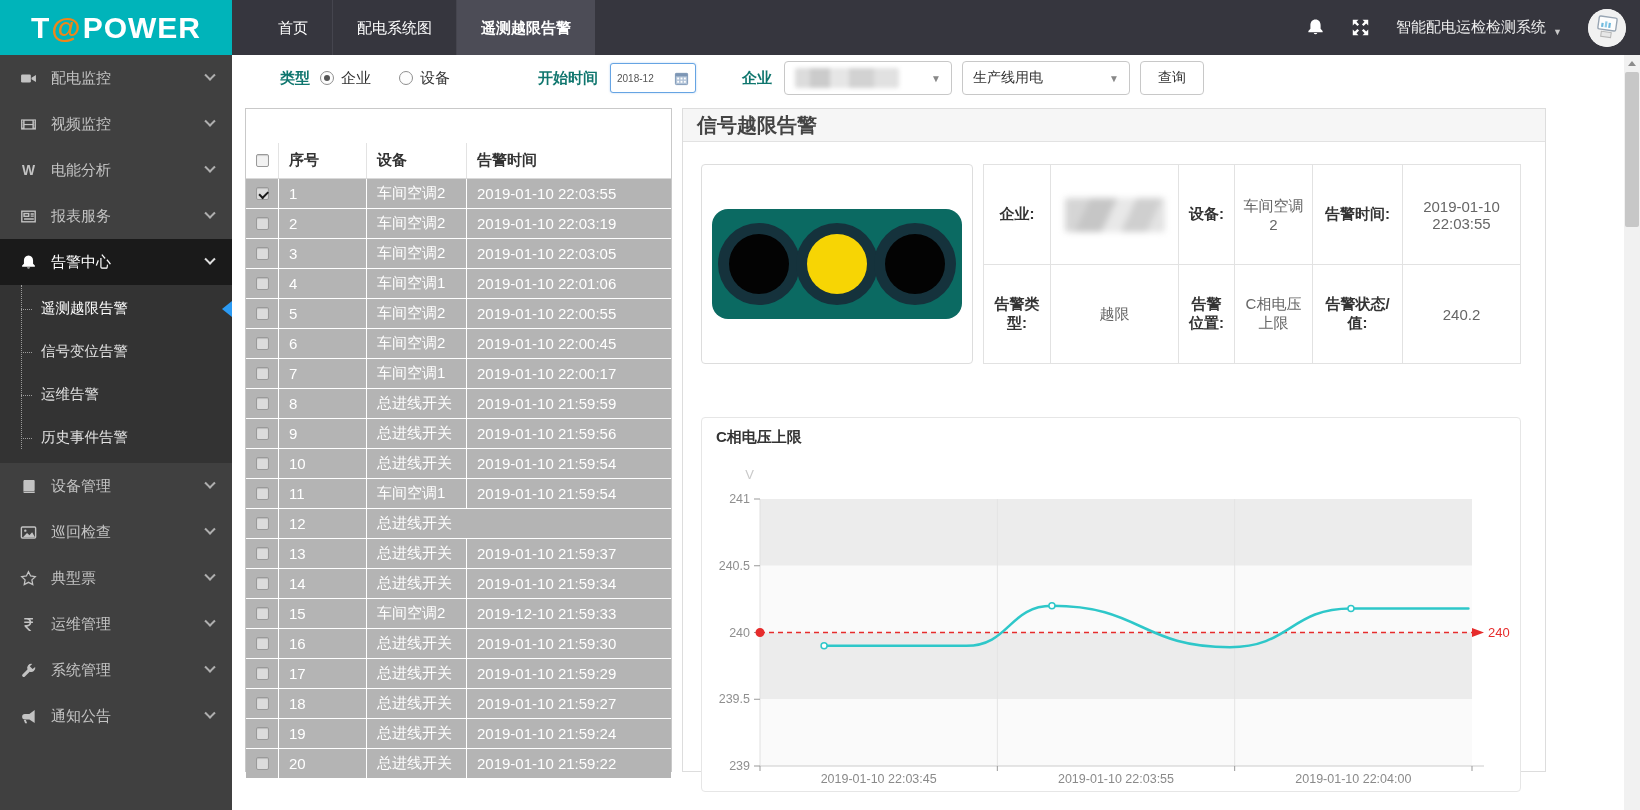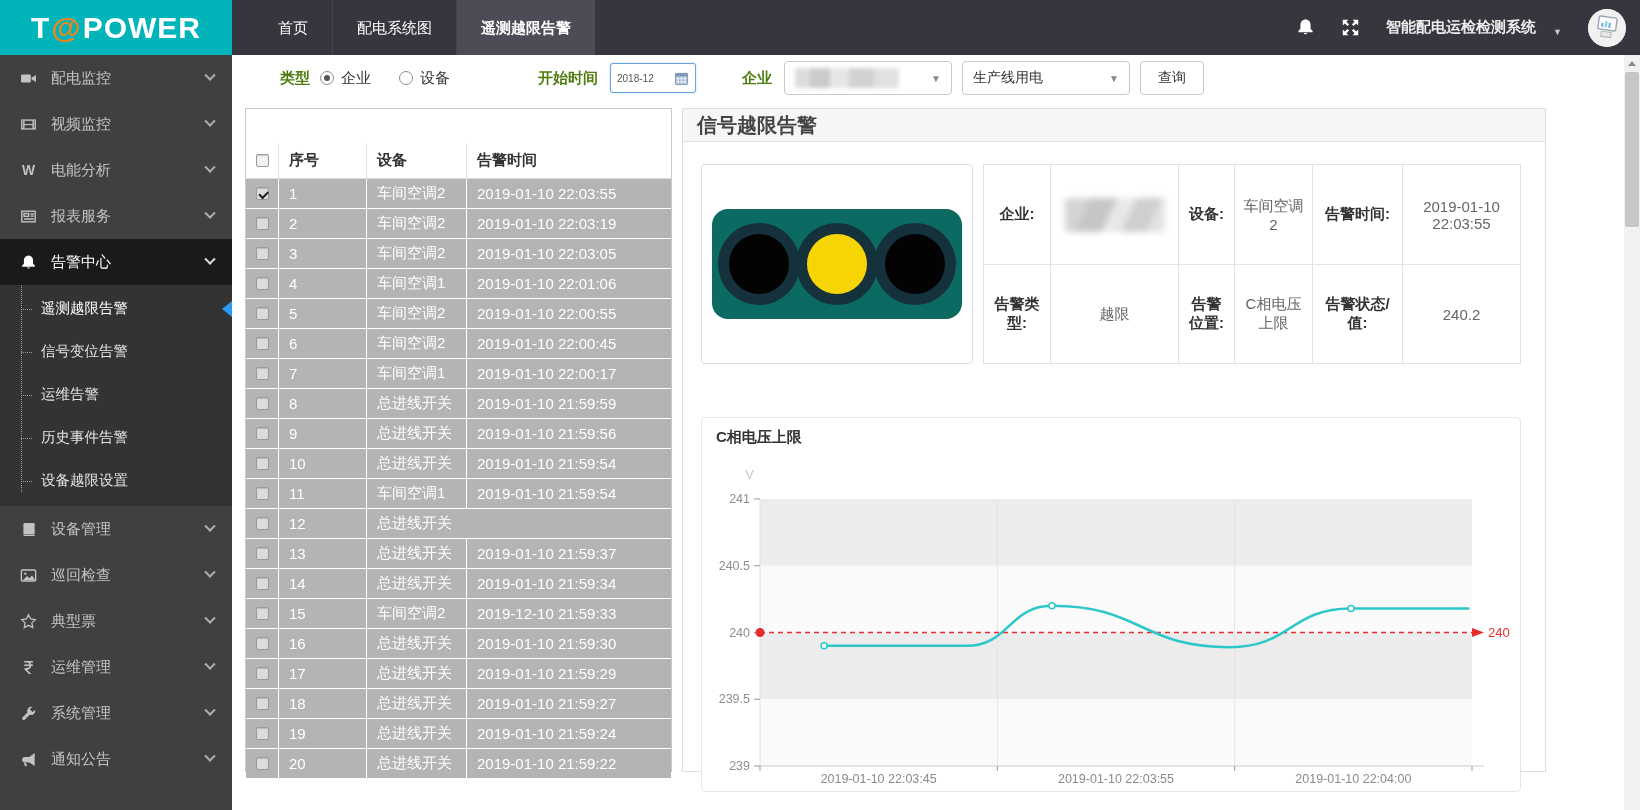--- a/index.html
+++ b/index.html
@@ -11,21 +11,21 @@
   .logo { width:232px; height:55px; background:#00b4ba; display:flex; align-items:center; justify-content:center;
     color:#fff; font-weight:bold; font-size:30px; letter-spacing:1px; cursor:pointer; }
   .logo .at { color:#f08519; padding:0 1px; }
   .nav-tabs { display:flex; height:55px; margin-left:22px; }
   .tab { padding:0 24px; line-height:55px; color:#fff; font-size:15px; cursor:pointer; border-left:1px solid #45454e; }
   .tab:first-child { border-left:none; }
   .tab.active { background:#4c4c56; font-weight:bold; }
   .top-right { margin-left:auto; display:flex; align-items:center; gap:26px; padding-right:14px; color:#fff; }
   .top-icon { display:flex; cursor:pointer; }
   .top-icon svg { width:19px; height:19px; }
-  .sys-title { font-size:15px; color:#ededed; display:flex; align-items:flex-end; gap:17px; cursor:pointer;font-weight:bold; }
+  .sys-title { font-size:15px; color:#ededed; display:flex; align-items:flex-end; gap:7px; cursor:pointer; }
   .caret-sm { font-size:9px; color:#c9c9c9; }
   .avatar { width:38px; height:38px; border-radius:50%; background:#f2f2f2; overflow:hidden; cursor:pointer; flex:none; }
 
   
   .sidebar { position:absolute; top:55px; left:0; width:232px; bottom:0; background:#404040; overflow:hidden; }
   .side-item { height:46px; display:flex; align-items:center; padding:0 18px 0 20px; color:#c3c3c3; font-size:15px; cursor:pointer; }
   .side-item .s-icon { width:18px; margin-right:13px; display:flex; }
   .side-item .s-icon svg { width:17px; height:17px; }
   .side-item .chev { margin-left:auto; width:8px; height:8px; border-right:2px solid currentColor; border-bottom:2px solid currentColor;
     transform:rotate(45deg) translate(-2px,-2px); opacity:.85; }
@@ -34,21 +34,21 @@
   .submenu::before { content:''; position:absolute; left:21px; top:0; bottom:14px; border-left:1px dotted #9b9b9b; }
   .sub-item { height:43px; display:flex; align-items:center; padding-left:41px; color:#e2e2e2; font-size:14.5px; cursor:pointer; position:relative; }
   .sub-item::before { content:''; position:absolute; left:21px; top:50%; width:11px; border-top:1px dotted #9b9b9b; }
   .sub-item.active { color:#fff; }
   .active-marker { position:absolute; right:0; top:50%; transform:translateY(-50%); width:0; height:0;
     border-top:8px solid transparent; border-bottom:8px solid transparent; border-right:10px solid #2b9af3; }
 
   
   .main { position:absolute; left:232px; top:55px; right:0; bottom:0; background:#fff; }
   .filter-bar { height:46px; display:flex; align-items:center; padding-left:48px; }
-  .f-label { font-size:15px; color:#4d7c0f; font-weight:bold; }
+  .f-label { font-size:15px; color:#0f766e; font-weight:bold; }
   .radio-opt { display:flex; align-items:center; gap:7px; font-size:15px; color:#333; margin-left:10px; cursor:pointer; }
   .radio-opt + .radio-opt { margin-left:28px; }
   .radio { width:14px; height:14px; border:1px solid #8f8f8f; border-radius:50%; background:#fdfdfd; position:relative; flex:none; }
   .radio.selected::after { content:''; position:absolute; left:3px; top:3px; width:6px; height:6px; border-radius:50%; background:#555; }
   .ml-lg { margin-left:88px; }
   .ml-md { margin-left:46px; }
   .date-input { margin-left:12px; width:86px; height:30px; border:1px solid #66a4e3; border-radius:3px; display:flex;
     align-items:center; padding:0 6px; gap:5px; background:#fff; cursor:text; box-shadow:0 0 2px rgba(100,160,225,.5);}
   .date-text { font-size:10px; color:#555; flex:1; }
   .cal { display:flex; cursor:pointer; }
@@ -227,23 +227,20 @@
             <span class="active-marker"></span>
           </div>
           <div class="sub-item">
             <span>信号变位告警</span>
           </div>
           <div class="sub-item">
             <span>运维告警</span>
           </div>
           <div class="sub-item">
             <span>历史事件告警</span>
-          </div>
-          <div class="sub-item">
-            <span>设备越限设置</span>
           </div>
         </div>
         <div class="side-item">
           <span class="s-icon">
             <svg viewBox="0 0 16 16" fill="currentColor">
               <path d="M4.2 1.8h8.6c.6 0 1 .4 1 1v8.4c0 .6-.4 1-1 1H4.4c-.7 0-1.2.5-1.2 1.1V3.2c0-.8.4-1.4 1-1.4z"></path>
               <path d="M3.2 13.1c0 .6.5 1 1.2 1h9.4v-1.5H4.4c-.7 0-1.2.2-1.2.5z"></path>
             </svg>
           </span>
           <span class="s-label">设备管理</span>

